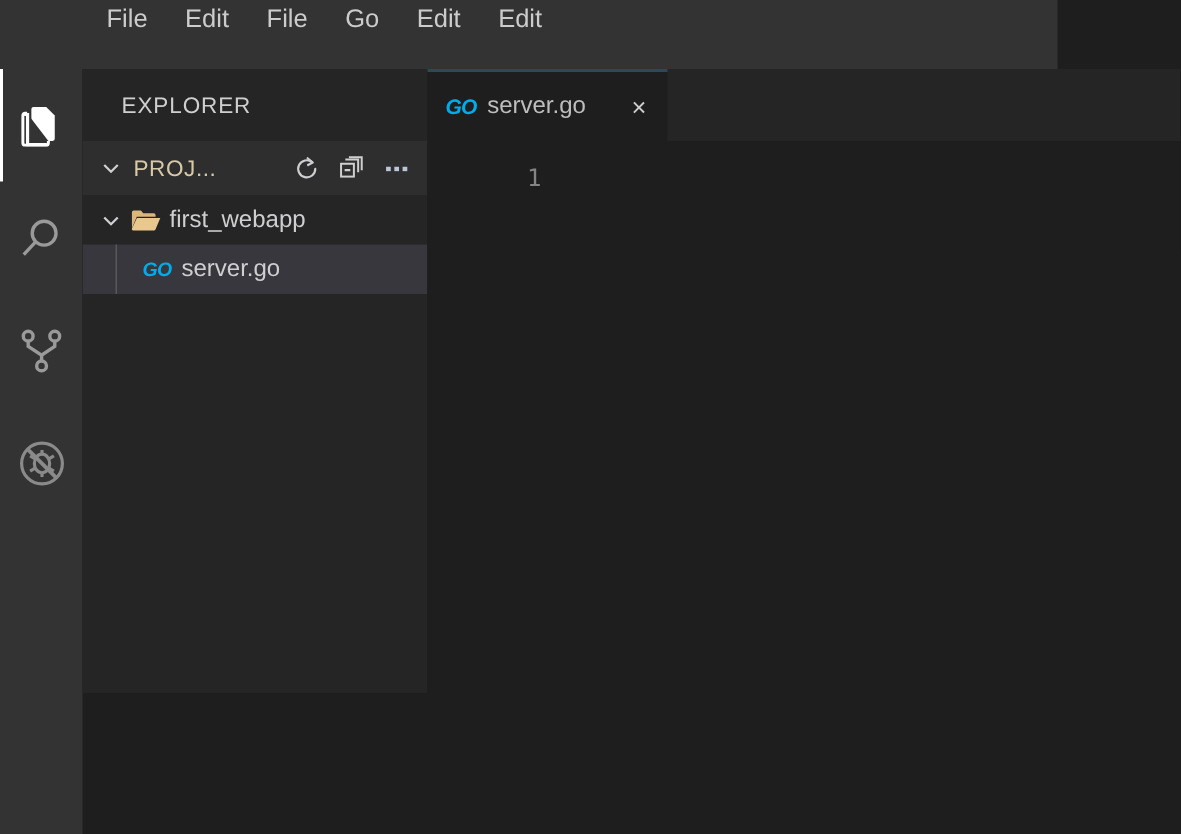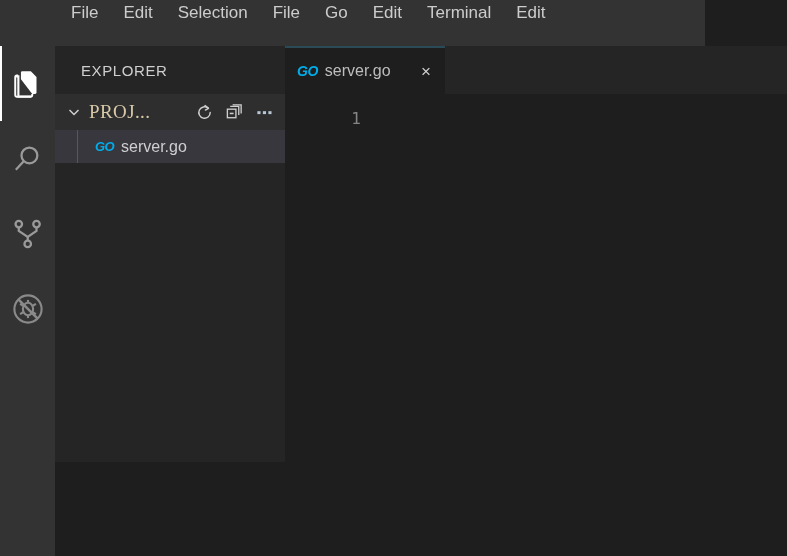--- a/index.html
+++ b/index.html
@@ -73,26 +73,25 @@
     padding: 0 6px 0 8px;
   }
   .twisty {
     width: 22px; height: 22px;
     display: flex; align-items: center; justify-content: center;
     flex: 0 0 22px;
     cursor: pointer;
   }
   #section-name {
     color: #d8c9a8;
-    font-size: 19px;
+    font-size: 15px;
     letter-spacing: 0.4px;
     flex: 1 1 auto;
     white-space: nowrap; overflow: hidden;
     padding-left: 4px;
-    font-family: Liberation Serif, serif;
   }
   .hdr-action {
     width: 30px; height: 30px;
     display: flex; align-items: center; justify-content: center;
     cursor: pointer; flex: 0 0 30px;
   }
 
   .tree-row {
     height: 33px;
     display: flex; align-items: center;
@@ -200,25 +199,23 @@
   }
 </style>
 </head>
 <body>
 
 <div id="app">
 
   <div id="menubar">
     <div class="menu-item">File</div>
     <div class="menu-item">Edit</div>
-    <div class="menu-item">Selection</div>
     <div class="menu-item">File</div>
     <div class="menu-item">Go</div>
     <div class="menu-item">Edit</div>
-    <div class="menu-item">Terminal</div>
     <div class="menu-item">Edit</div>
   </div>
 
   <div id="activitybar">
 
     <div class="act-item active">
       <span>
         <svg width="34" height="34" viewBox="0 0 24 24" fill="none" stroke="#ffffff" stroke-width="1.4">
           <path d="M8 3h6l4 4v11a1 1 0 0 1-1 1H8a1 1 0 0 1-1-1V4a1 1 0 0 1 1-1z" fill="#ffffff" stroke="none"></path>
           <path d="M5 6H4a1 1 0 0 0-1 1v13a1 1 0 0 0 1 1h10a1 1 0 0 0 1-1v-1" fill="#333333" stroke="#ffffff"></path>
@@ -296,20 +293,34 @@
 
       <span class="hdr-action">
         <svg width="19" height="19" viewBox="0 0 20 20">
           <rect x="2.5" y="8.6" width="3.3" height="3.1" fill="#b9c6d6"></rect>
           <rect x="8.3" y="8.6" width="3.3" height="3.1" fill="#b9c6d6"></rect>
           <rect x="14.1" y="8.6" width="3.3" height="3.1" fill="#b9c6d6"></rect>
         </svg>
       </span>
     </div>
 
+    <div class="tree-row folder">
+      <span class="twisty">
+        <svg width="16" height="16" viewBox="0 0 16 16" fill="none" stroke="#cfcfd1" stroke-width="1.5">
+          <polyline points="3.5,6 8,10.5 12.5,6"></polyline>
+        </svg>
+      </span>
+      <span class="folder-icon">
+        <svg width="21" height="18" viewBox="0 0 22 18">
+          <path d="M1 3.2A1.2 1.2 0 0 1 2.2 2h5.1l1.6 1.9h7.4a1.2 1.2 0 0 1 1.2 1.2v1.3H4.4L1 14.4z" fill="#dcb67a"></path>
+          <path d="M4.5 7.2h16.3L17.6 15A1.2 1.2 0 0 1 16.5 16H1.9a1 1 0 0 1-.9-1.4z" fill="#e8c88f"></path>
+        </svg>
+      </span>
+      <span class="tree-label">first_webapp</span>
+    </div>
 
     <div class="tree-row file">
       <span class="go-icon">GO</span>
       <span class="tree-label">server.go</span>
     </div>
 
   </div>
 
   <div id="editor-group">
 

